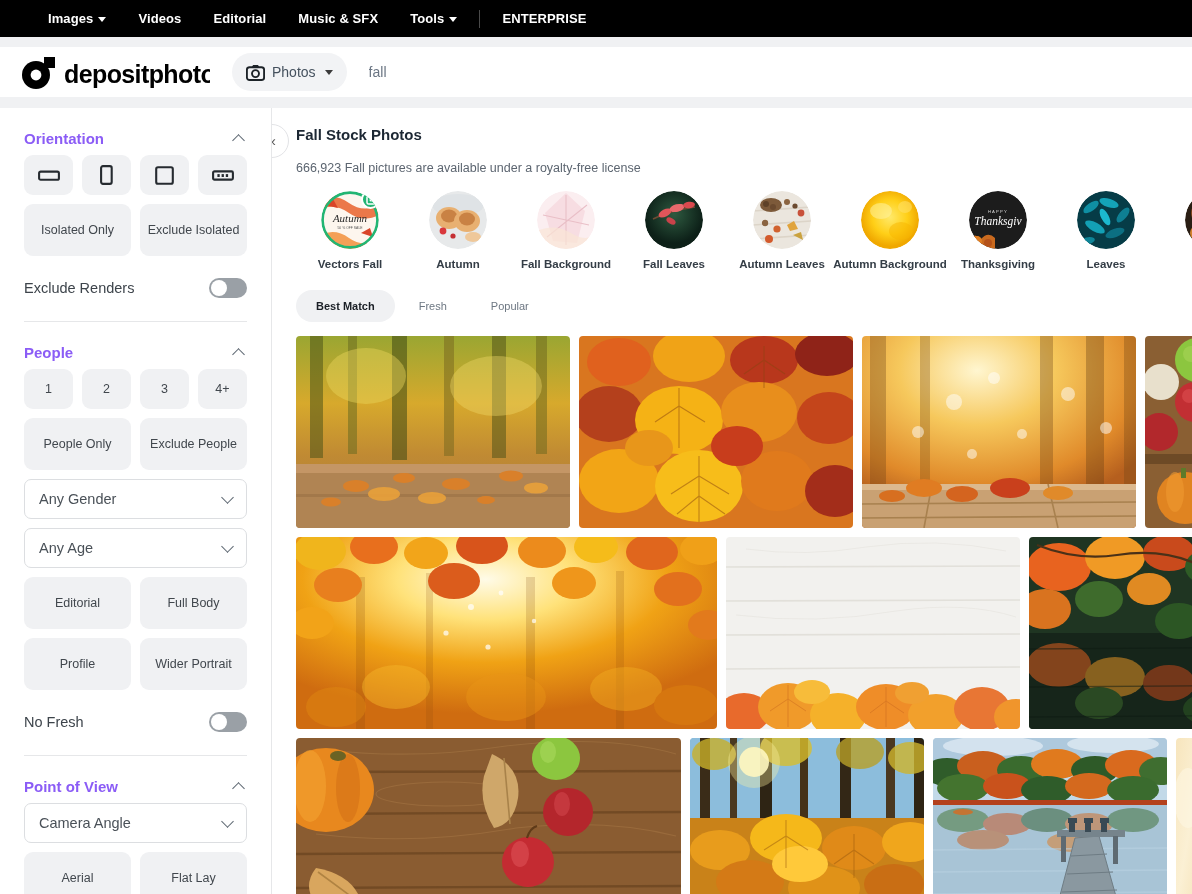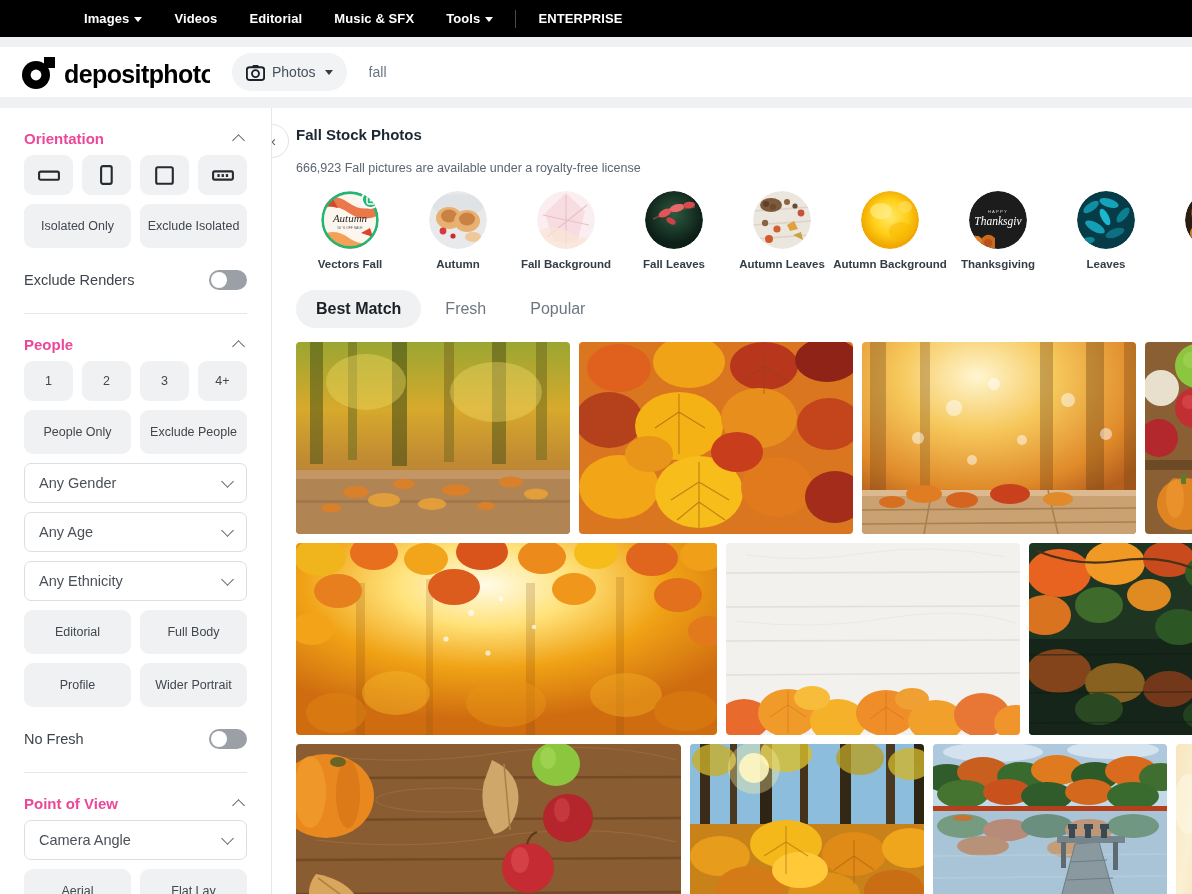--- a/index.html
+++ b/index.html
@@ -7,21 +7,21 @@
   body {
     font-family: "Liberation Sans", sans-serif;
     background:#ffffff;
     color:#2b2b2b;
     -webkit-font-smoothing: antialiased;
   }
 
   
   #topnav {
     height:37px; background:#000; display:flex; align-items:center;
-    padding-left:68px; gap:0;
+    padding-left:32px; gap:0;
   }
   .nav-item {
     color:#fff; font-size:13px; font-weight:bold; letter-spacing:.1px;
     padding:0 16px; display:flex; align-items:center; gap:5px;
     height:37px; cursor:pointer; white-space:nowrap;
   }
   .caret-dn {
     width:0;height:0;border-left:4px solid transparent;border-right:4px solid transparent;
     border-top:5px solid #fff; display:inline-block; margin-top:2px;
   }
@@ -59,28 +59,28 @@
   
   #sidebar {
     width:272px; min-width:272px; background:#fff; position:relative;
     border-right:1px solid #e6e7e9; overflow:hidden;
     padding:0 24px;
   }
   .sec-head {
     display:flex; align-items:center; justify-content:space-between;
     padding:22px 0 8px 0;
   }
-  .sec-title { font-size:15px; font-weight:bold; color:#ec4899; }
+  .sec-title { font-size:15px; font-weight:bold; color:#8b5cf6; }
   .chev-up {
     width:9px;height:9px;border-left:1.8px solid #5b6570;border-top:1.8px solid #5b6570;
     transform:rotate(45deg); margin-top:4px; margin-right:4px;
   }
   .pillrow { display:flex; gap:9px; margin-bottom:9px; }
   .pill {
-    flex:1; background:#f0f1f3; border-radius:9px; height:44px;
+    flex:1; background:#f0f1f3; border-radius:9px; height:52px;
     display:flex; align-items:center; justify-content:center;
     font-size:12.5px; color:#41474d; cursor:pointer; user-select:none;
   }
   .pill.sq { height:40px; }
   .toggle-row {
     display:flex; align-items:center; justify-content:space-between;
     height:46px; margin-top:4px;
   }
   .toggle-row .tlab { font-size:14.5px; color:#3d444b; }
   .tgl {
@@ -134,21 +134,21 @@
     white-space:nowrap;
   }
   .badge-vec {
     position:absolute; right:-1px; top:-1px; width:19px;height:19px;border-radius:50%;
     background:#22b573; border:2px solid #fff; display:flex;align-items:center;justify-content:center;
   }
 
   
   #tabs { display:flex; align-items:center; gap:4px; margin-top:18px; }
   .tab {
-    font-size:16px; color:#6d7782; padding:10px 20px; border-radius:20px;
+    font-size:11px; color:#6d7782; padding:10px 20px; border-radius:20px;
     cursor:pointer; white-space:nowrap;
   }
   .tab.active { background:#f0f1f3; color:#1b2026; font-weight:bold; }
 
   
   #grid { margin-top:14px; }
   .grid-row { display:flex; gap:9px; margin-bottom:9px; }
   .cell { border-radius:4px; overflow:hidden; cursor:pointer; position:relative; flex-shrink:0; }
   .cell > .ph { width:100%; height:100%; display:block; }
 
@@ -299,24 +299,20 @@
     </div>
 
     <div class="selectbox">
       <span class="sl">Any Gender</span>
       <i class="chev-dn-thin"></i>
     </div>
     <div class="selectbox">
       <span class="sl">Any Age</span>
       <i class="chev-dn-thin"></i>
     </div>
-    <div class="selectbox">
-      <span class="sl">Any Ethnicity</span>
-      <i class="chev-dn-thin"></i>
-    </div>
 
     <div class="pillrow">
       <div class="pill">
         <span>Editorial</span>
       </div>
       <div class="pill">
         <span>Full Body</span>
       </div>
     </div>
     <div class="pillrow">

